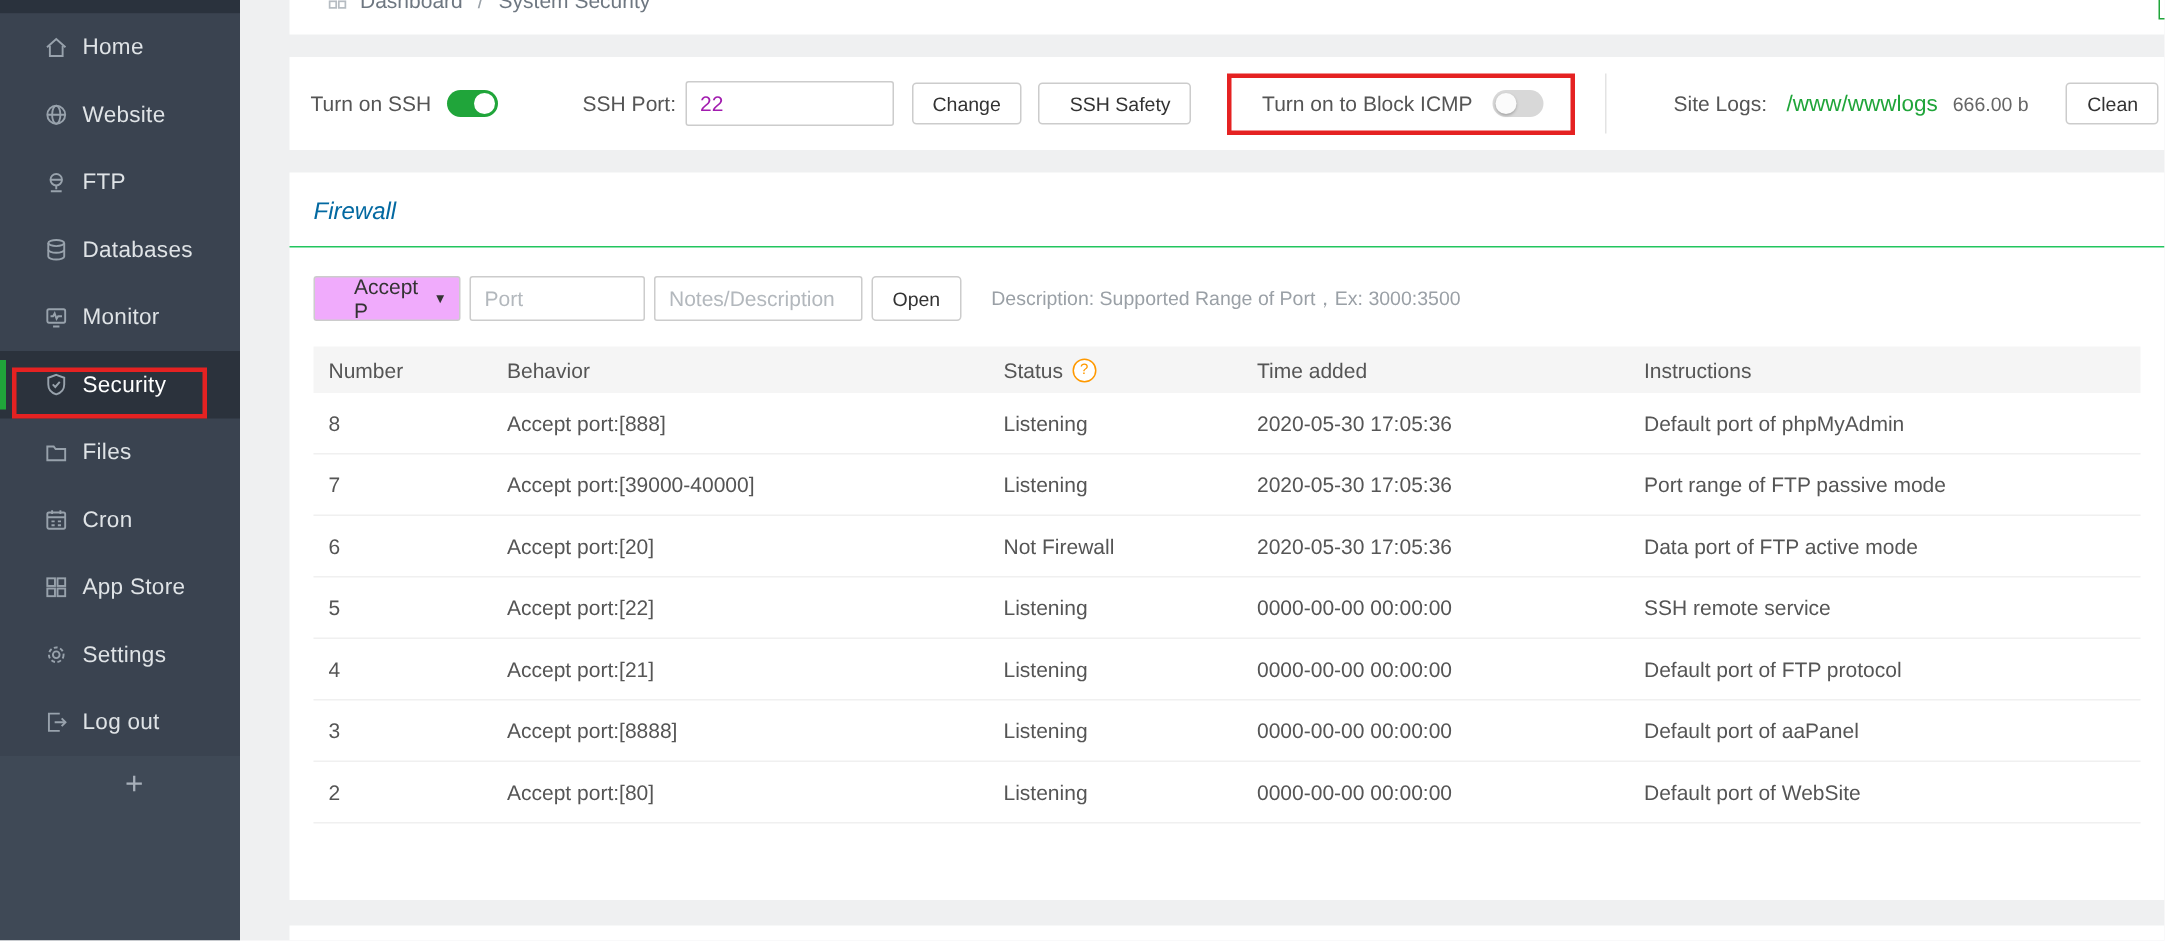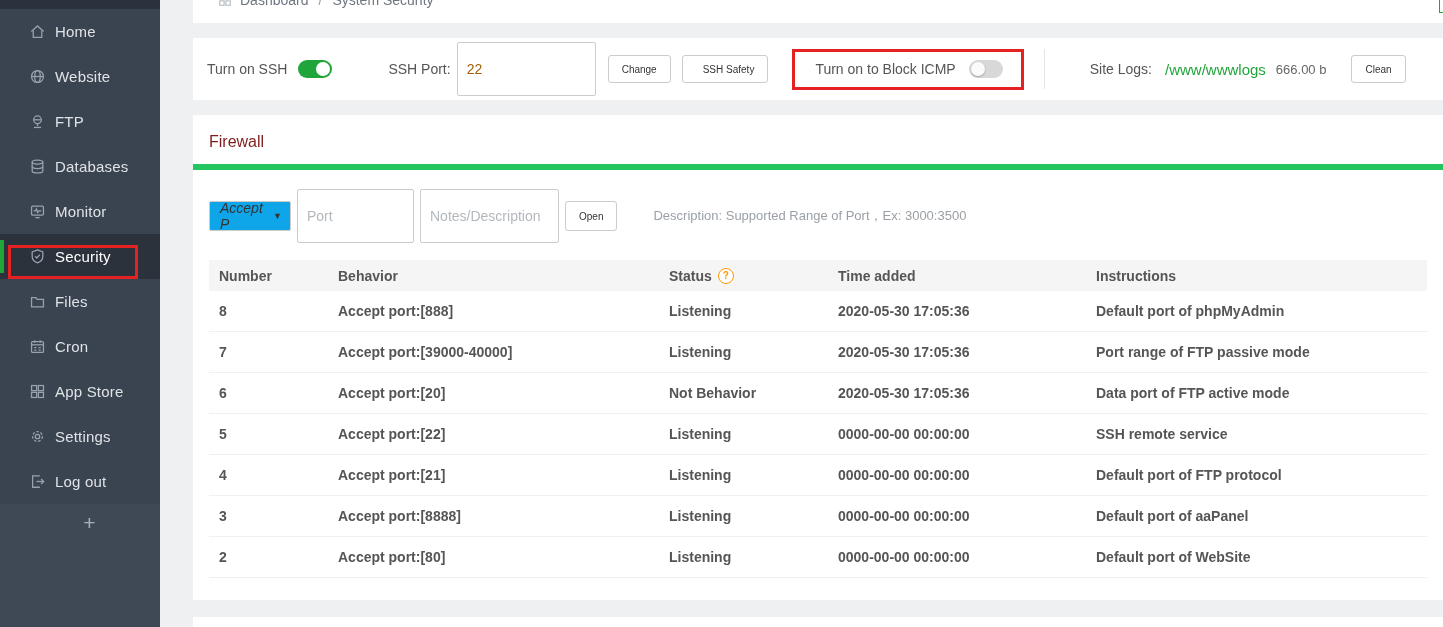--- a/index.html
+++ b/index.html
@@ -33,36 +33,36 @@
   .search-input{position:absolute;left:1246px;top:-17px;width:186px;height:28px;border:1px solid #20a53a;outline:none;
     padding:0 8px;font-size:13px;color:#555;font-family:"Liberation Sans",sans-serif;background:#fff;}
   .search-input::placeholder{color:#aab0b6;}
   
   .ssh-bar{position:absolute;left:193px;top:38px;width:1250px;height:62px;background:#fff;display:flex;align-items:center;font-size:14px;color:#555;}
   .toggle{position:relative;width:34px;height:18px;border-radius:10px;display:inline-block;cursor:pointer;flex:none;}
   .toggle.on{background:#20a53a;}
   .toggle.on::after{content:"";position:absolute;right:2px;top:2px;width:14px;height:14px;border-radius:50%;background:#fff;}
   .toggle.off{background:#d8d8d8;}
   .toggle.off::after{content:"";position:absolute;left:2px;top:2px;width:14px;height:14px;border-radius:50%;background:#fbfbfb;box-shadow:0 1px 2px rgba(0,0,0,.25);}
-  .txt-in{height:28px;border:1px solid #ccc;border-radius:2px;padding:12px 9px;font-size:14px;color:#a16207;outline:none;font-family:"Liberation Sans",sans-serif;}
+  .txt-in{height:28px;border:1px solid #ccc;border-radius:2px;padding:0 9px;font-size:14px;color:#a21caf;outline:none;font-family:"Liberation Sans",sans-serif;}
   .txt-in::placeholder{color:#b3b8bd;}
-  .btn{height:28px;border:1px solid #ccc;border-radius:3px;background:#fff;color:#333;font-size:10px;padding:0 13px;cursor:pointer;font-family:"Liberation Sans",sans-serif;}
+  .btn{height:28px;border:1px solid #ccc;border-radius:3px;background:#fff;color:#333;font-size:13px;padding:0 13px;cursor:pointer;font-family:"Liberation Sans",sans-serif;}
   .anno-icmp{border:3px solid #e52222;height:35px;display:flex;align-items:center;padding:0 18px 0 20px;margin-left:24px;}
   .anno-icmp .lbl{margin-right:13px;}
   .vdiv{width:1px;height:40px;background:#e3e3e3;margin-left:20px;flex:none;}
   .sitelogs-link{color:#20a53a;font-size:15px;text-decoration:none;cursor:pointer;margin-left:13px;}
   .sitelogs-size{color:#666;font-size:13px;margin-left:10px;}
   
   .fw-panel{position:absolute;left:193px;top:115px;width:1250px;height:485px;background:#fff;}
-  .fw-title{padding:18px 16px 13px 16px;font-size:16px;color:#7f1d1d;border-bottom:6px solid #22c55e;}
+  .fw-title{padding:18px 16px 13px 16px;font-size:16px;color:#0369a1;border-bottom:1px solid #22c55e;font-style:italic;}
   .fw-form{margin:19px 16px 0 16px;display:flex;align-items:center;}
-  .fake-select{height:28px;border:1px solid #ccc;border-radius:2px;display:flex;align-items:center;padding:0 8px 0 10px;font-size:14px;color:#333;cursor:pointer;width:62px;justify-content:space-between;background:#0ea5e9;font-style:italic;}
+  .fake-select{height:28px;border:1px solid #ccc;border-radius:2px;display:flex;align-items:center;padding:0 8px 0 26px;font-size:14px;color:#333;cursor:pointer;width:62px;justify-content:space-between;background:#f0abfc;}
   .fake-select .arrow{font-size:9px;color:#333;margin-left:6px;}
-  .fw-desc{color:#9aa0a6;font-size:13px;margin-left:36px;}
-  .fw-table{margin:17px 16px 0 16px;font-weight:bold;}
+  .fw-desc{color:#9aa0a6;font-size:13px;margin-left:20px;}
+  .fw-table{margin:17px 16px 0 16px;}
   .t-head,.t-row{display:grid;grid-template-columns:119px 331px 169px 258px 1fr;align-items:center;}
   .t-head{background:#f5f5f5;height:31px;color:#555;font-size:14px;}
   .t-head>div,.t-row>div{padding-left:10px;white-space:nowrap;}
   .t-row{height:40px;border-bottom:1px solid #f0f0f0;color:#555;font-size:14px;}
   .q-icon{display:inline-block;width:14px;height:14px;border:1px solid #f90;border-radius:50%;color:#f90;font-size:10px;line-height:14px;text-align:center;margin-left:6px;vertical-align:-2px;cursor:pointer;background:#fff;}
   .status-cell{display:flex;align-items:center;}
   
   .bottom-strip{position:absolute;left:193px;top:617px;width:1250px;height:10px;background:#fff;}
 </style>
 </head>
@@ -259,21 +259,21 @@
         <div class="t-row">
     <div>7</div>
     <div>Accept port:[39000-40000]</div>
     <div>Listening</div>
     <div>2020-05-30 17:05:36</div>
     <div>Port range of FTP passive mode</div>
   </div>
         <div class="t-row">
     <div>6</div>
     <div>Accept port:[20]</div>
-    <div>Not Behavior</div>
+    <div>Not Firewall</div>
     <div>2020-05-30 17:05:36</div>
     <div>Data port of FTP active mode</div>
   </div>
         <div class="t-row">
     <div>5</div>
     <div>Accept port:[22]</div>
     <div>Listening</div>
     <div>0000-00-00 00:00:00</div>
     <div>SSH remote service</div>
   </div>

